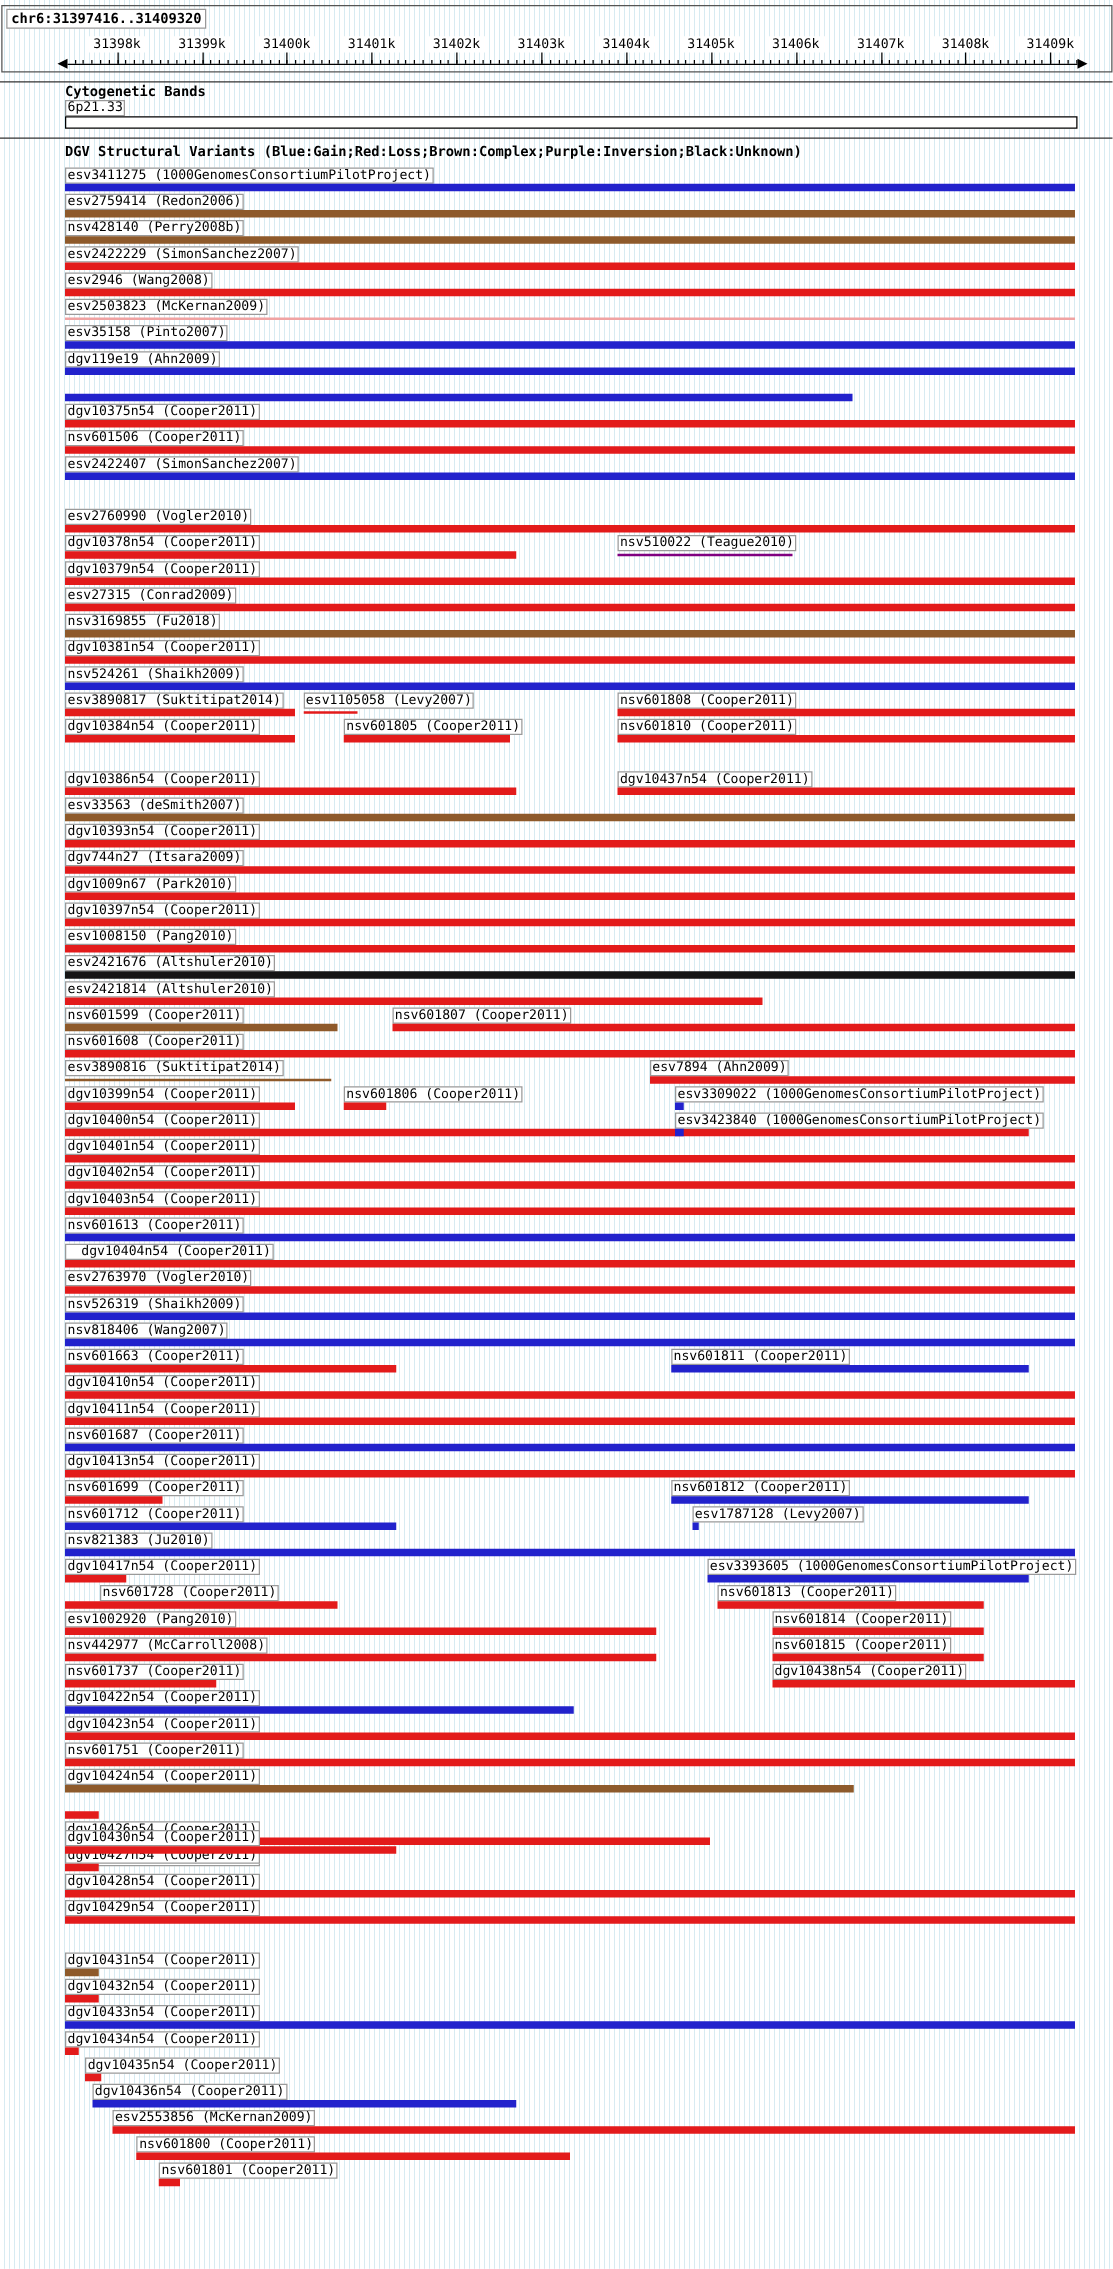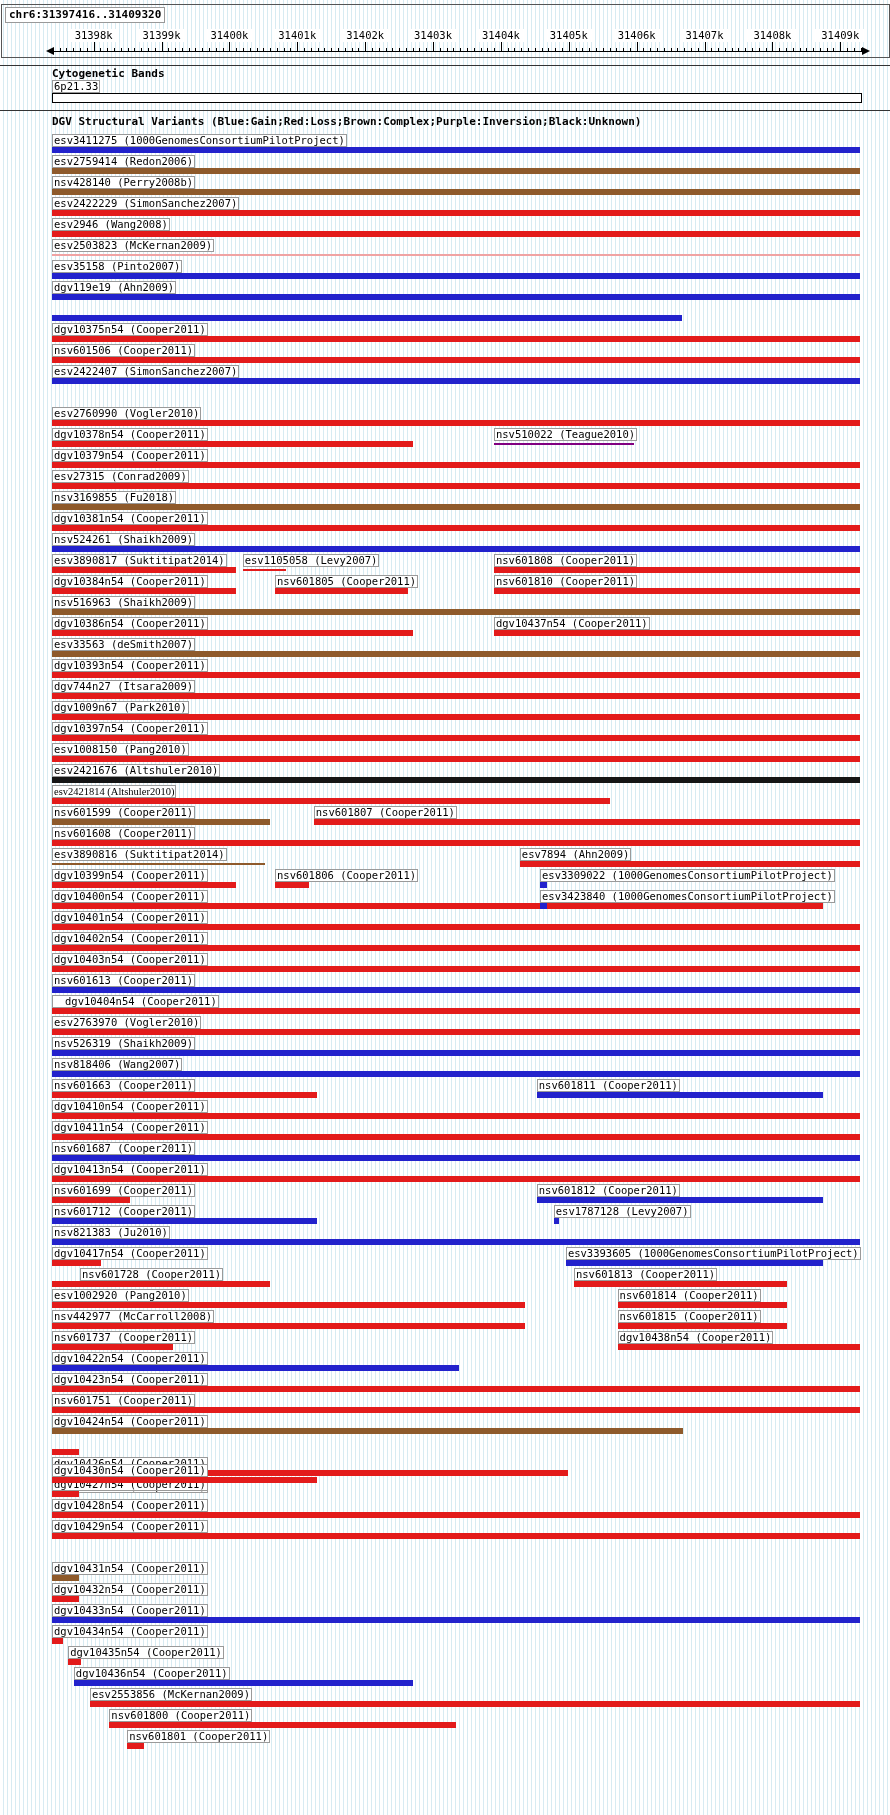--- a/index.html
+++ b/index.html
@@ -290,24 +290,20 @@
       <div class="vbar" style="left: 493.976px; width: 366.024px; background: rgb(227, 27, 27);"></div>
     </div>
     <div class="vrow" style="top: 575px;">
       <span class="vlabel" style="left: 52px;">dgv10384n54 (Cooper2011)</span>
       <div class="vbar" style="left: 52px; width: 184.224px; background: rgb(227, 27, 27);"></div>
       <span class="vlabel" style="left: 275.008px;">nsv601805 (Cooper2011)</span>
       <div class="vbar" style="left: 275.008px; width: 132.512px; background: rgb(227, 27, 27);"></div>
       <span class="vlabel" style="left: 493.976px;">nsv601810 (Cooper2011)</span>
       <div class="vbar" style="left: 493.976px; width: 366.024px; background: rgb(227, 27, 27);"></div>
     </div>
-    <div class="vrow" style="top: 596px;">
-      <span class="vlabel" style="left: 52px;">nsv516963 (Shaikh2009)</span>
-      <div class="vbar" style="left: 52px; width: 808px; background: rgb(142, 90, 43);"></div>
-    </div>
     <div class="vrow" style="top: 617px;">
       <span class="vlabel" style="left: 52px;">dgv10386n54 (Cooper2011)</span>
       <div class="vbar" style="left: 52px; width: 361.176px; background: rgb(227, 27, 27);"></div>
       <span class="vlabel" style="left: 493.976px;">dgv10437n54 (Cooper2011)</span>
       <div class="vbar" style="left: 493.976px; width: 366.024px; background: rgb(227, 27, 27);"></div>
     </div>
     <div class="vrow" style="top: 638px;">
       <span class="vlabel" style="left: 52px;">esv33563 (deSmith2007)</span>
       <div class="vbar" style="left: 52px; width: 808px; background: rgb(142, 90, 43);"></div>
     </div>
@@ -329,21 +325,21 @@
     </div>
     <div class="vrow" style="top: 743px;">
       <span class="vlabel" style="left: 52px;">esv1008150 (Pang2010)</span>
       <div class="vbar" style="left: 52px; width: 808px; background: rgb(227, 27, 27);"></div>
     </div>
     <div class="vrow" style="top: 764px;">
       <span class="vlabel" style="left: 52px;">esv2421676 (Altshuler2010)</span>
       <div class="vbar" style="left: 52px; width: 808px; background: rgb(21, 21, 21);"></div>
     </div>
     <div class="vrow" style="top: 785px;">
-      <span class="vlabel" style="left: 52px; font-family: Liberation Serif, serif;">esv2421814 (Altshuler2010)</span>
+      <span class="vlabel" style="left: 52px;">esv2421814 (Altshuler2010)</span>
       <div class="vbar" style="left: 52px; width: 557.52px; background: rgb(227, 27, 27);"></div>
     </div>
     <div class="vrow" style="top: 806px;">
       <span class="vlabel" style="left: 52px;">nsv601599 (Cooper2011)</span>
       <div class="vbar" style="left: 52px; width: 218.16px; background: rgb(142, 90, 43);"></div>
       <span class="vlabel" style="left: 313.792px;">nsv601807 (Cooper2011)</span>
       <div class="vbar" style="left: 313.792px; width: 546.208px; background: rgb(227, 27, 27);"></div>
     </div>
     <div class="vrow" style="top: 827px;">
       <span class="vlabel" style="left: 52px;">nsv601608 (Cooper2011)</span>

